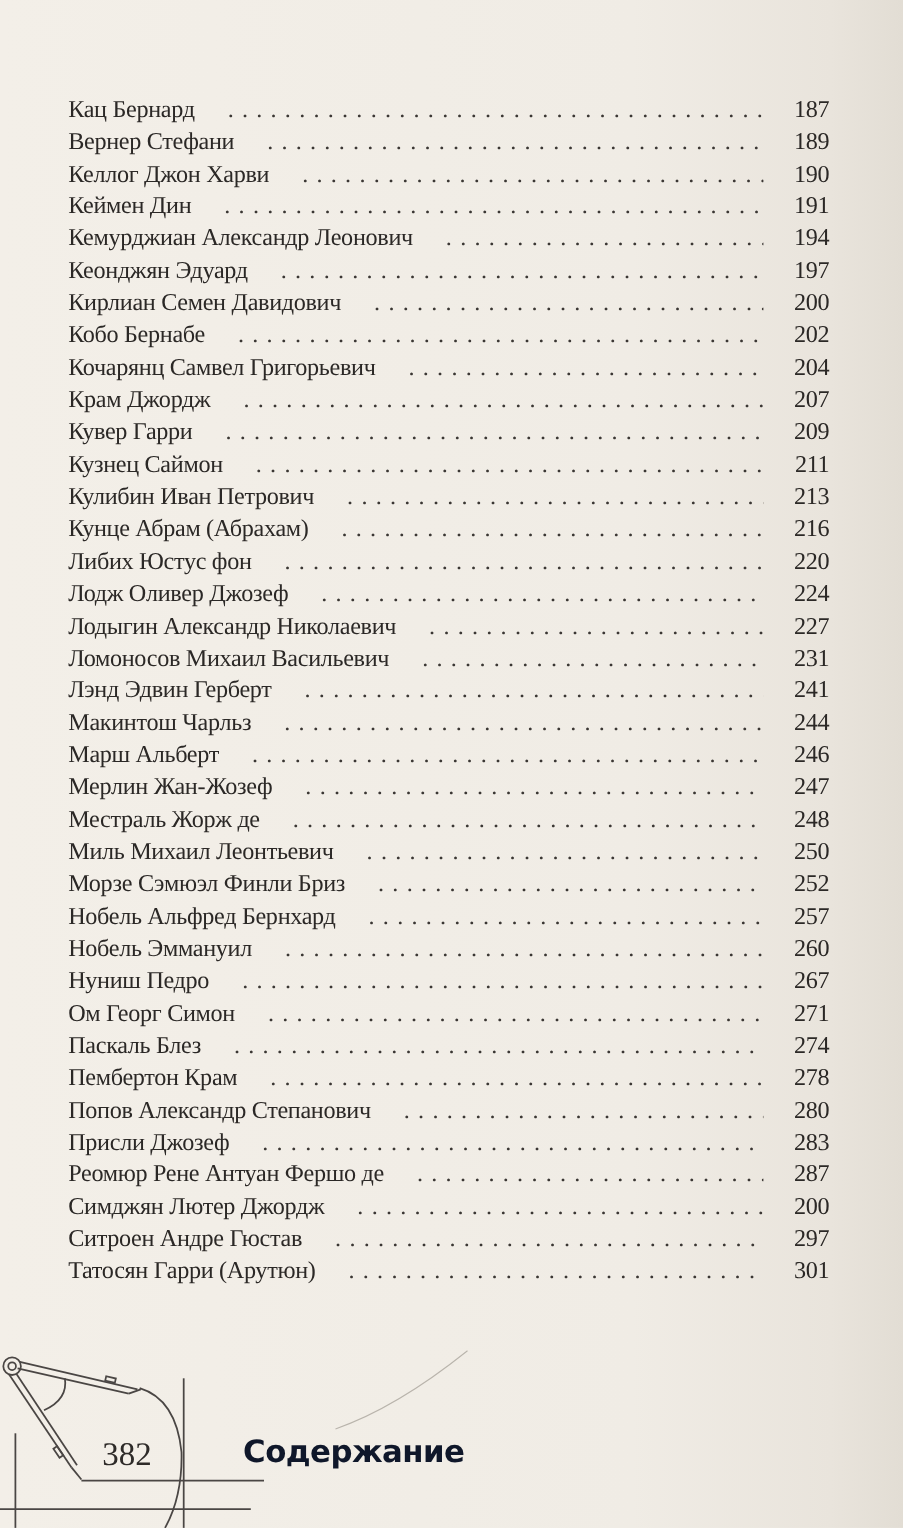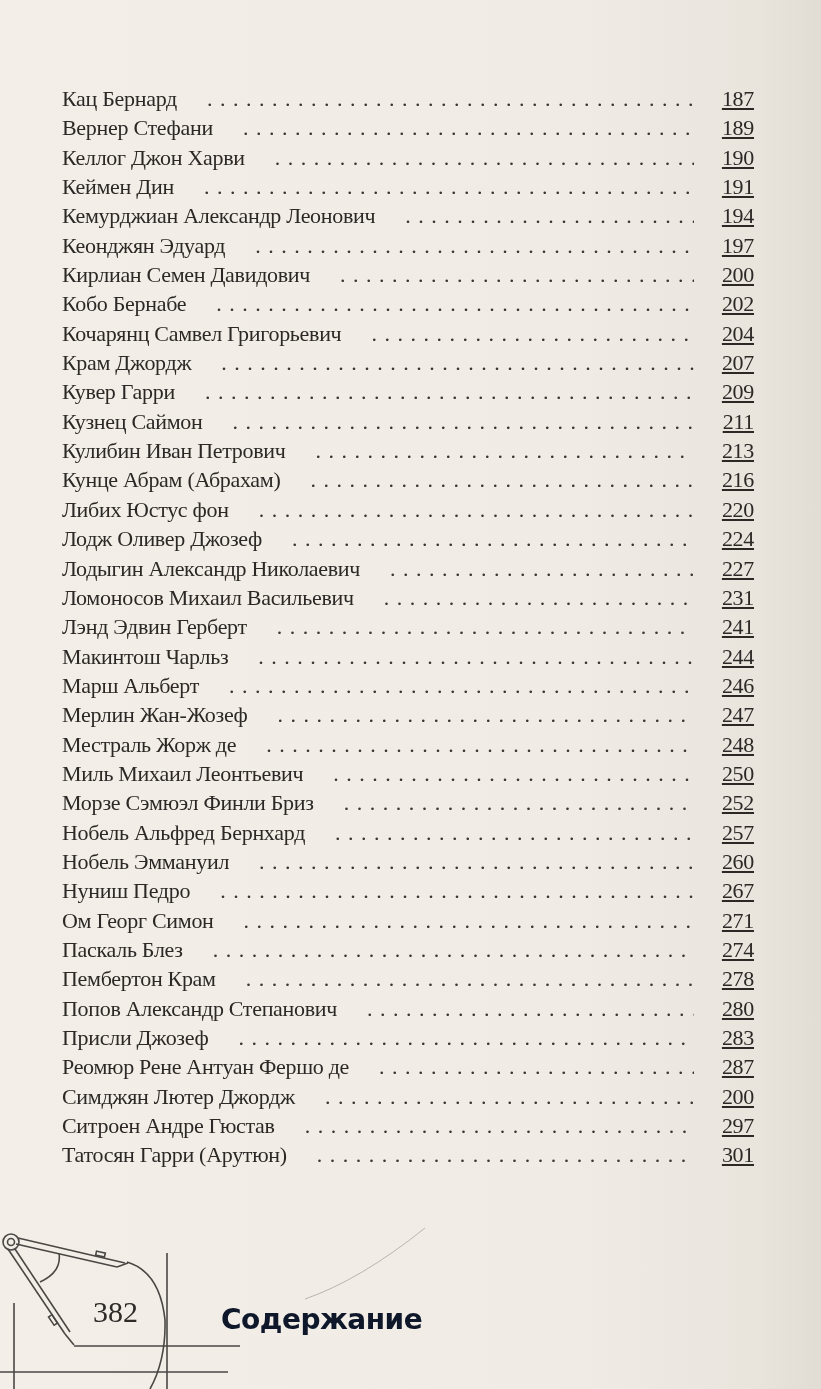--- a/index.html
+++ b/index.html
@@ -48,33 +48,32 @@
     color: #3a3633;
   }
   .toc-leader::before {
     content: ". . . . . . . . . . . . . . . . . . . . . . . . . . . . . . . . . . . . . . . . . . . . . . . . . . . . . . . . . . . . . . . . . . . . . . . . . . . . . . . . . .";
     letter-spacing: 0;
     word-spacing: 2px;
   }
   .toc-page {
     flex: 0 0 auto;
     text-align: left;
-    text-decoration: underline;
   }
   .footer {
     position: absolute;
     left: 0;
     top: 1210px;
     width: 460px;
     height: 179px;
   }
   .folio {
     position: absolute;
     left: 93px;
-    top: 85px;
+    top: 96px;
     font-size: 30px;
     color: #2e2b29;
   }
   .running-head {
     position: absolute;
     left: 221px;
     top: 93px;
     font-family: "DejaVu Sans", sans-serif;
     font-weight: bold;
     font-size: 28px;

